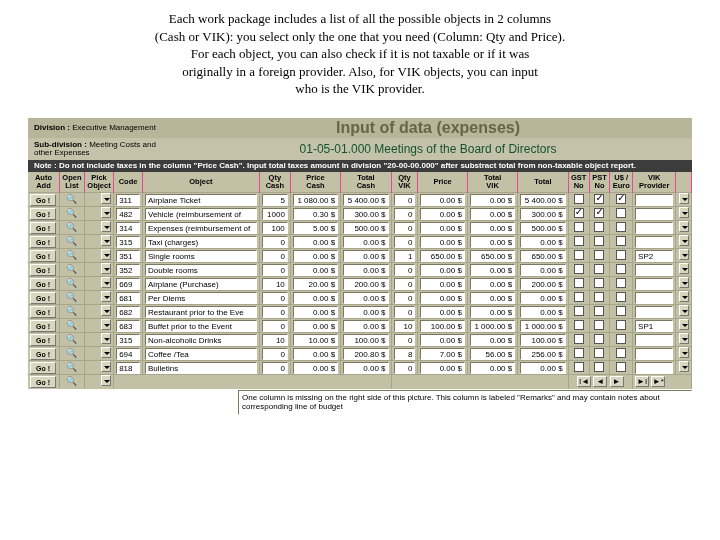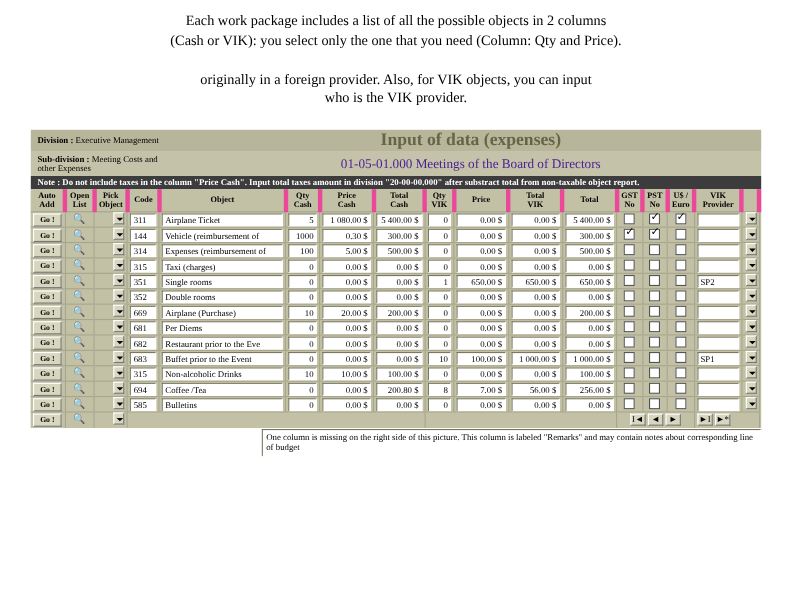--- a/index.html
+++ b/index.html
@@ -10,21 +10,21 @@
     font-family: "Times New Roman", serif;
     font-size: 13px;
     background: #fff;
     color: #000;
   }
   .intro { text-align: center; line-height: 1.35; margin-bottom: 6px; }
   .intro .b { font-weight: normal; }
 
   .app {
     width: 664px;
-    font-family: Liberation Serif, serif;
+    font-family: Liberation Sans, sans-serif;
     font-size: 8px;
     color: #000;
     line-height: 1;
     margin-top: 20px;
   }
   .hdr1 {
     background: #b7b69a;
     display: flex;
     align-items: center;
   }
@@ -36,37 +36,37 @@
     text-align: center;
     flex: 1;
     padding: 2px 0;
   }
   .hdr2 {
     background: #c4c3a9;
     display: flex;
     align-items: center;
   }
   .hdr2 .dvlabel { width: 136px; padding: 3px 6px; font-weight: bold; }
-  .subtitle { flex:1; text-align:center; font-size:12px; color:#4c1d95; }
+  .subtitle { flex:1; text-align:center; font-size:12px; color:#14532d; }
   .notebar {
     background: #3c3c3c;
     color: #fff;
     font-weight: bold;
     padding: 2px 6px;
     font-size: 8px;
   }
 
   table.grid { border-collapse: collapse; width: 100%; background:#c2c1a6; }
   table.grid th {
     background:#c2c1a6;
     font-weight: bold;
     font-size: 7.5px;
     text-align: center;
     padding: 2px 2px;
-    border-right: 4px solid #ec4899;
+    border-right: 1px solid #ec4899;
     line-height: 1.1;
     white-space: pre-line;
   }
   table.grid td {
     background:#c2c1a6;
     border-top: 1px solid #a7a68c;
     border-right: 1px solid #a7a68c;
     padding: 0 2px;
     height: 14px;
     font-size: 8px;
@@ -145,21 +145,21 @@
     font-size:8px; text-align:center; line-height:10px;
     cursor:pointer;
   }
 </style>
 </head>
 <body>
 
 <div class="intro">
   <span class="b">Each work package includes a list of all the possible objects in 2 columns</span><br>
   <span>(Cash or VIK): </span><span class="b">you select only the one that you need</span><span> (Column: Qty and Price).</span><br>
-  <br>
+  <span class="b">For each object, you can also check if it is not taxable or if it was</span><br>
   <span class="b">originally in a foreign provider. Also, for VIK objects, you can input</span><br>
   <span class="b">who is the VIK provider.</span>
 </div>
 
 <div class="app">
 
   <div class="hdr1">
     <div class="dvlabel">
       <span>Division :</span>
       <span style="font-weight:normal">Executive Management</span>
@@ -256,21 +256,21 @@
           </td>
           <td style="text-align:right"><span class="dd"></span></td>
         </tr>
         <tr>
           <td><span class="gobtn">Go !</span></td>
           <td style="text-align:center">
             <span class="glass">🔍</span>
           </td>
           <td style="text-align:right"><span class="dd"></span></td>
           <td>
-            <div class="sunken">144</div>
+            <div class="sunken">482</div>
           </td>
           <td>
             <div class="sunken">Vehicle (reimbursement of</div>
           </td>
           <td>
             <div class="sunken num">1000</div>
           </td>
           <td>
             <div class="sunken num">0.30 $</div>
           </td>
@@ -707,21 +707,21 @@
           </td>
           <td style="text-align:right"><span class="dd"></span></td>
         </tr>
         <tr>
           <td><span class="gobtn">Go !</span></td>
           <td style="text-align:center">
             <span class="glass">🔍</span>
           </td>
           <td style="text-align:right"><span class="dd"></span></td>
           <td>
-            <div class="sunken">585</div>
+            <div class="sunken">818</div>
           </td>
           <td>
             <div class="sunken">Bulletins</div>
           </td>
           <td>
             <div class="sunken num">0</div>
           </td>
           <td>
             <div class="sunken num">0.00 $</div>
           </td>

